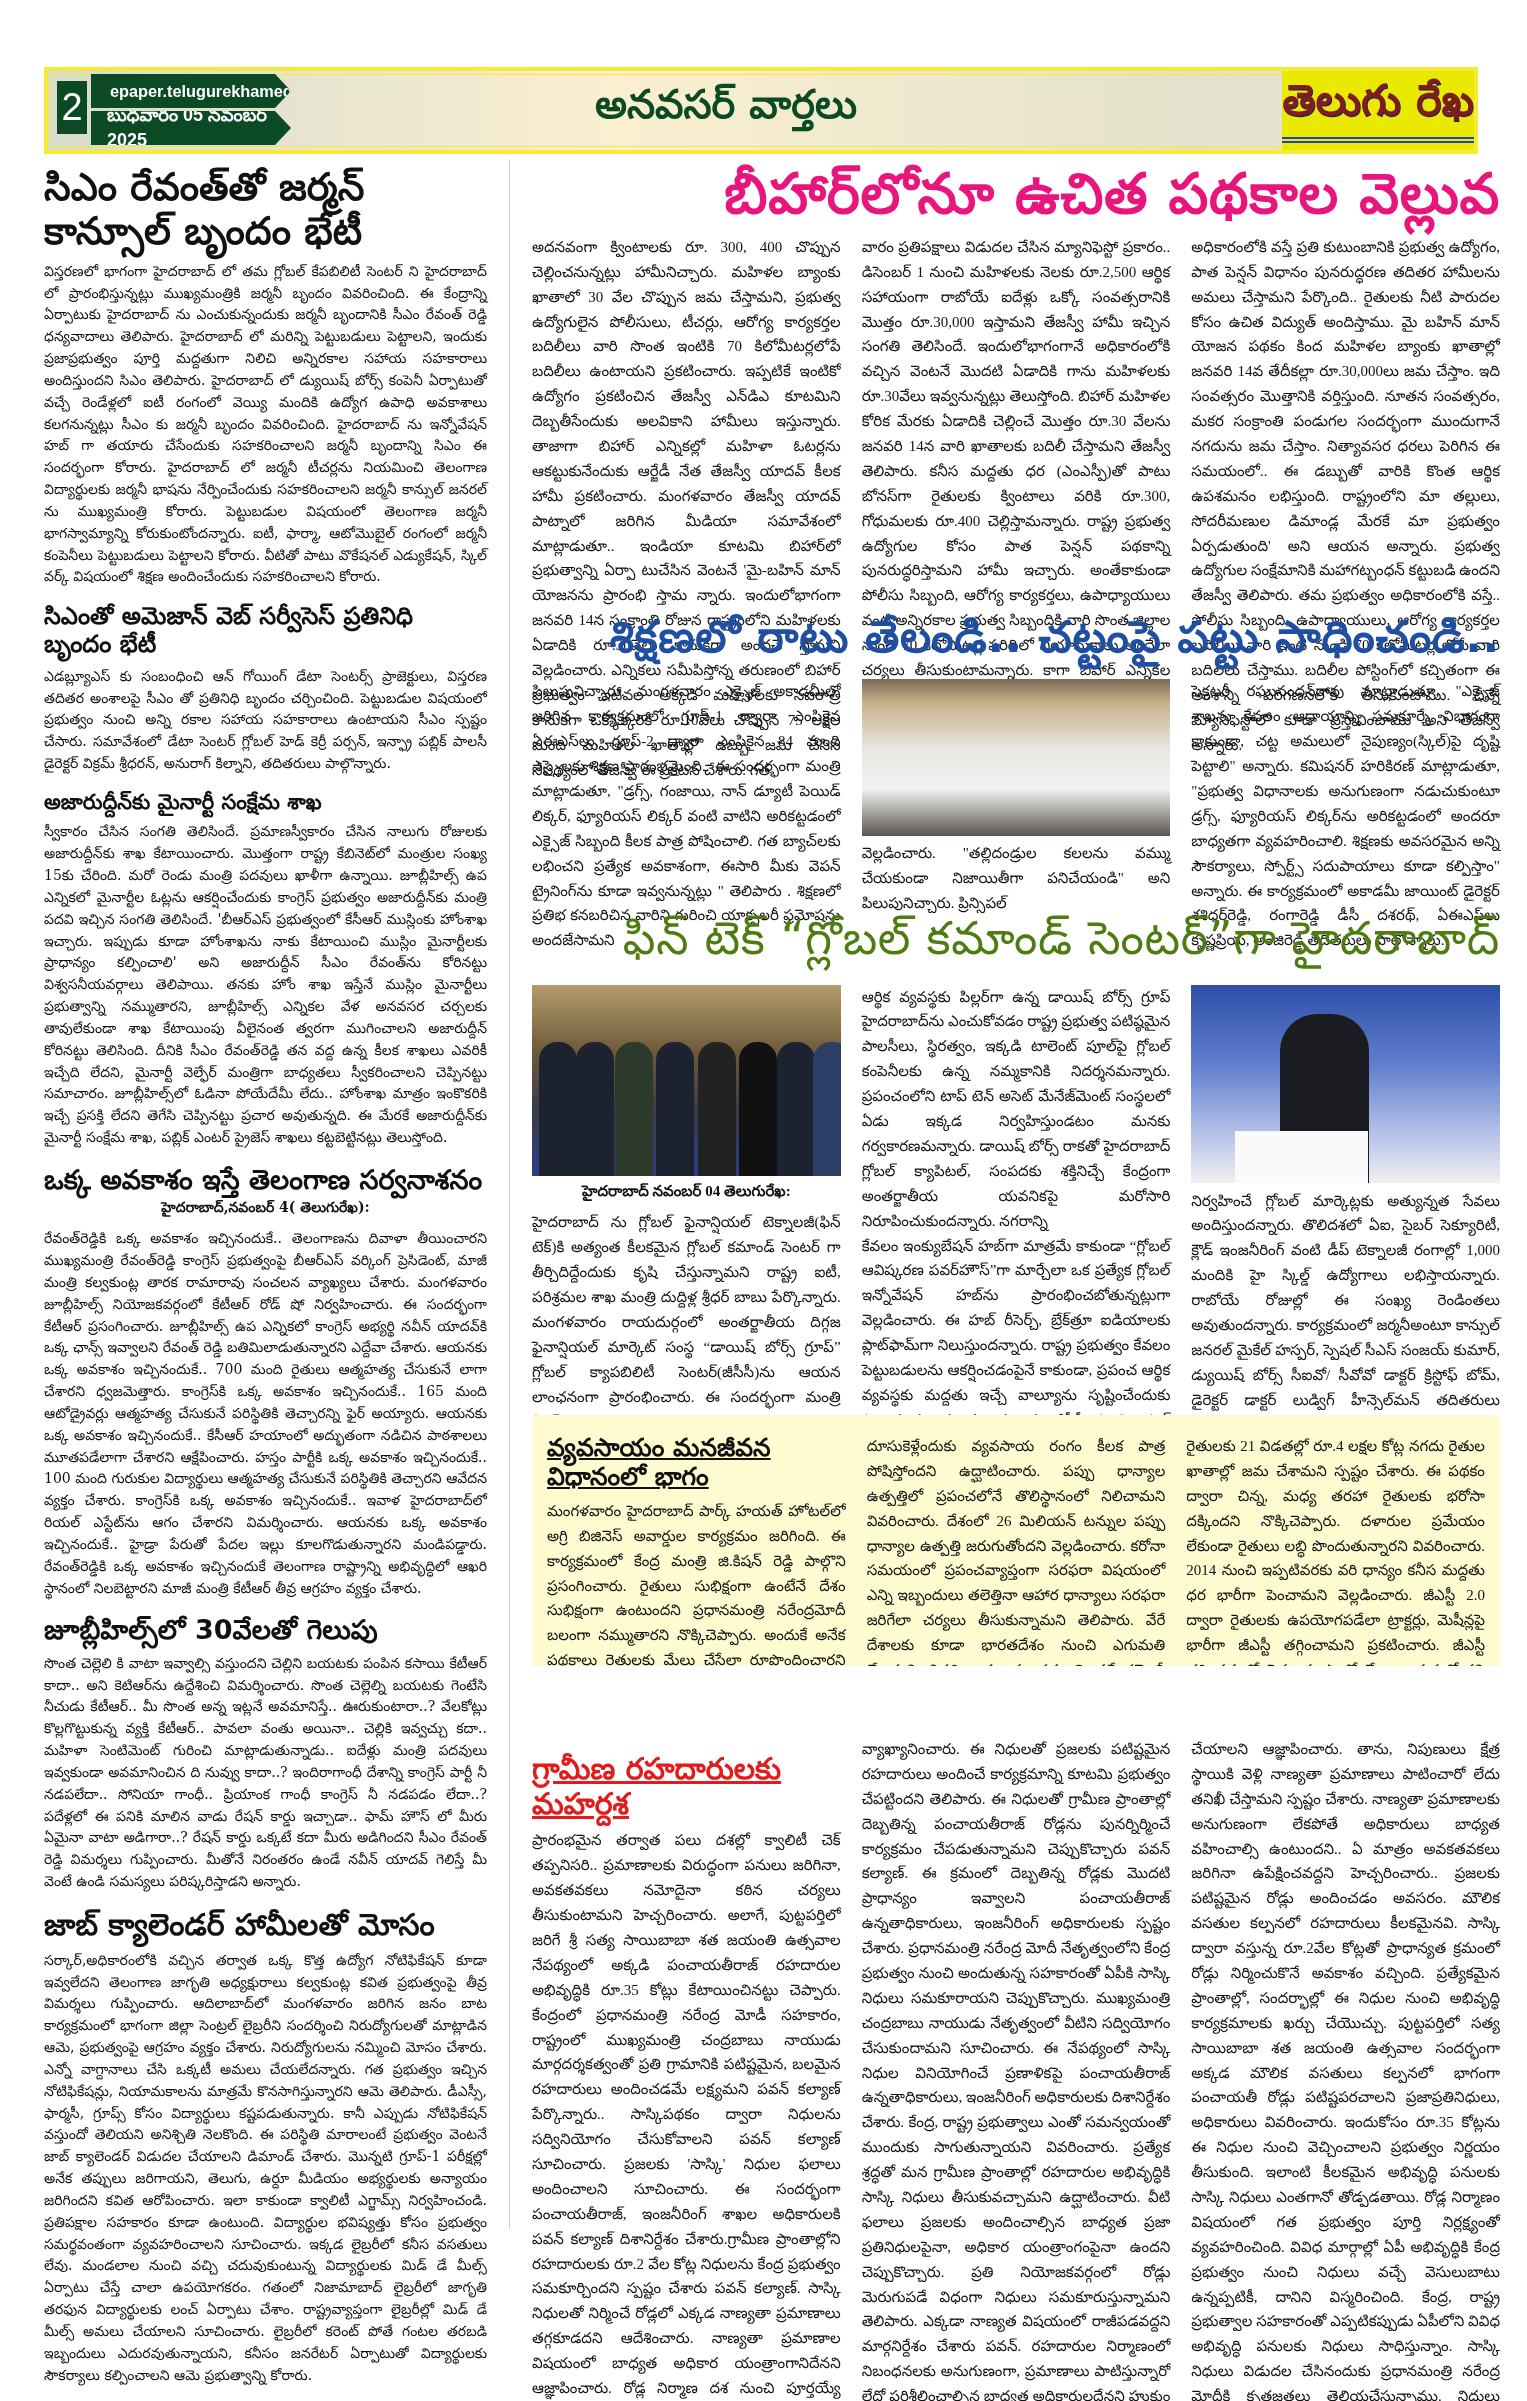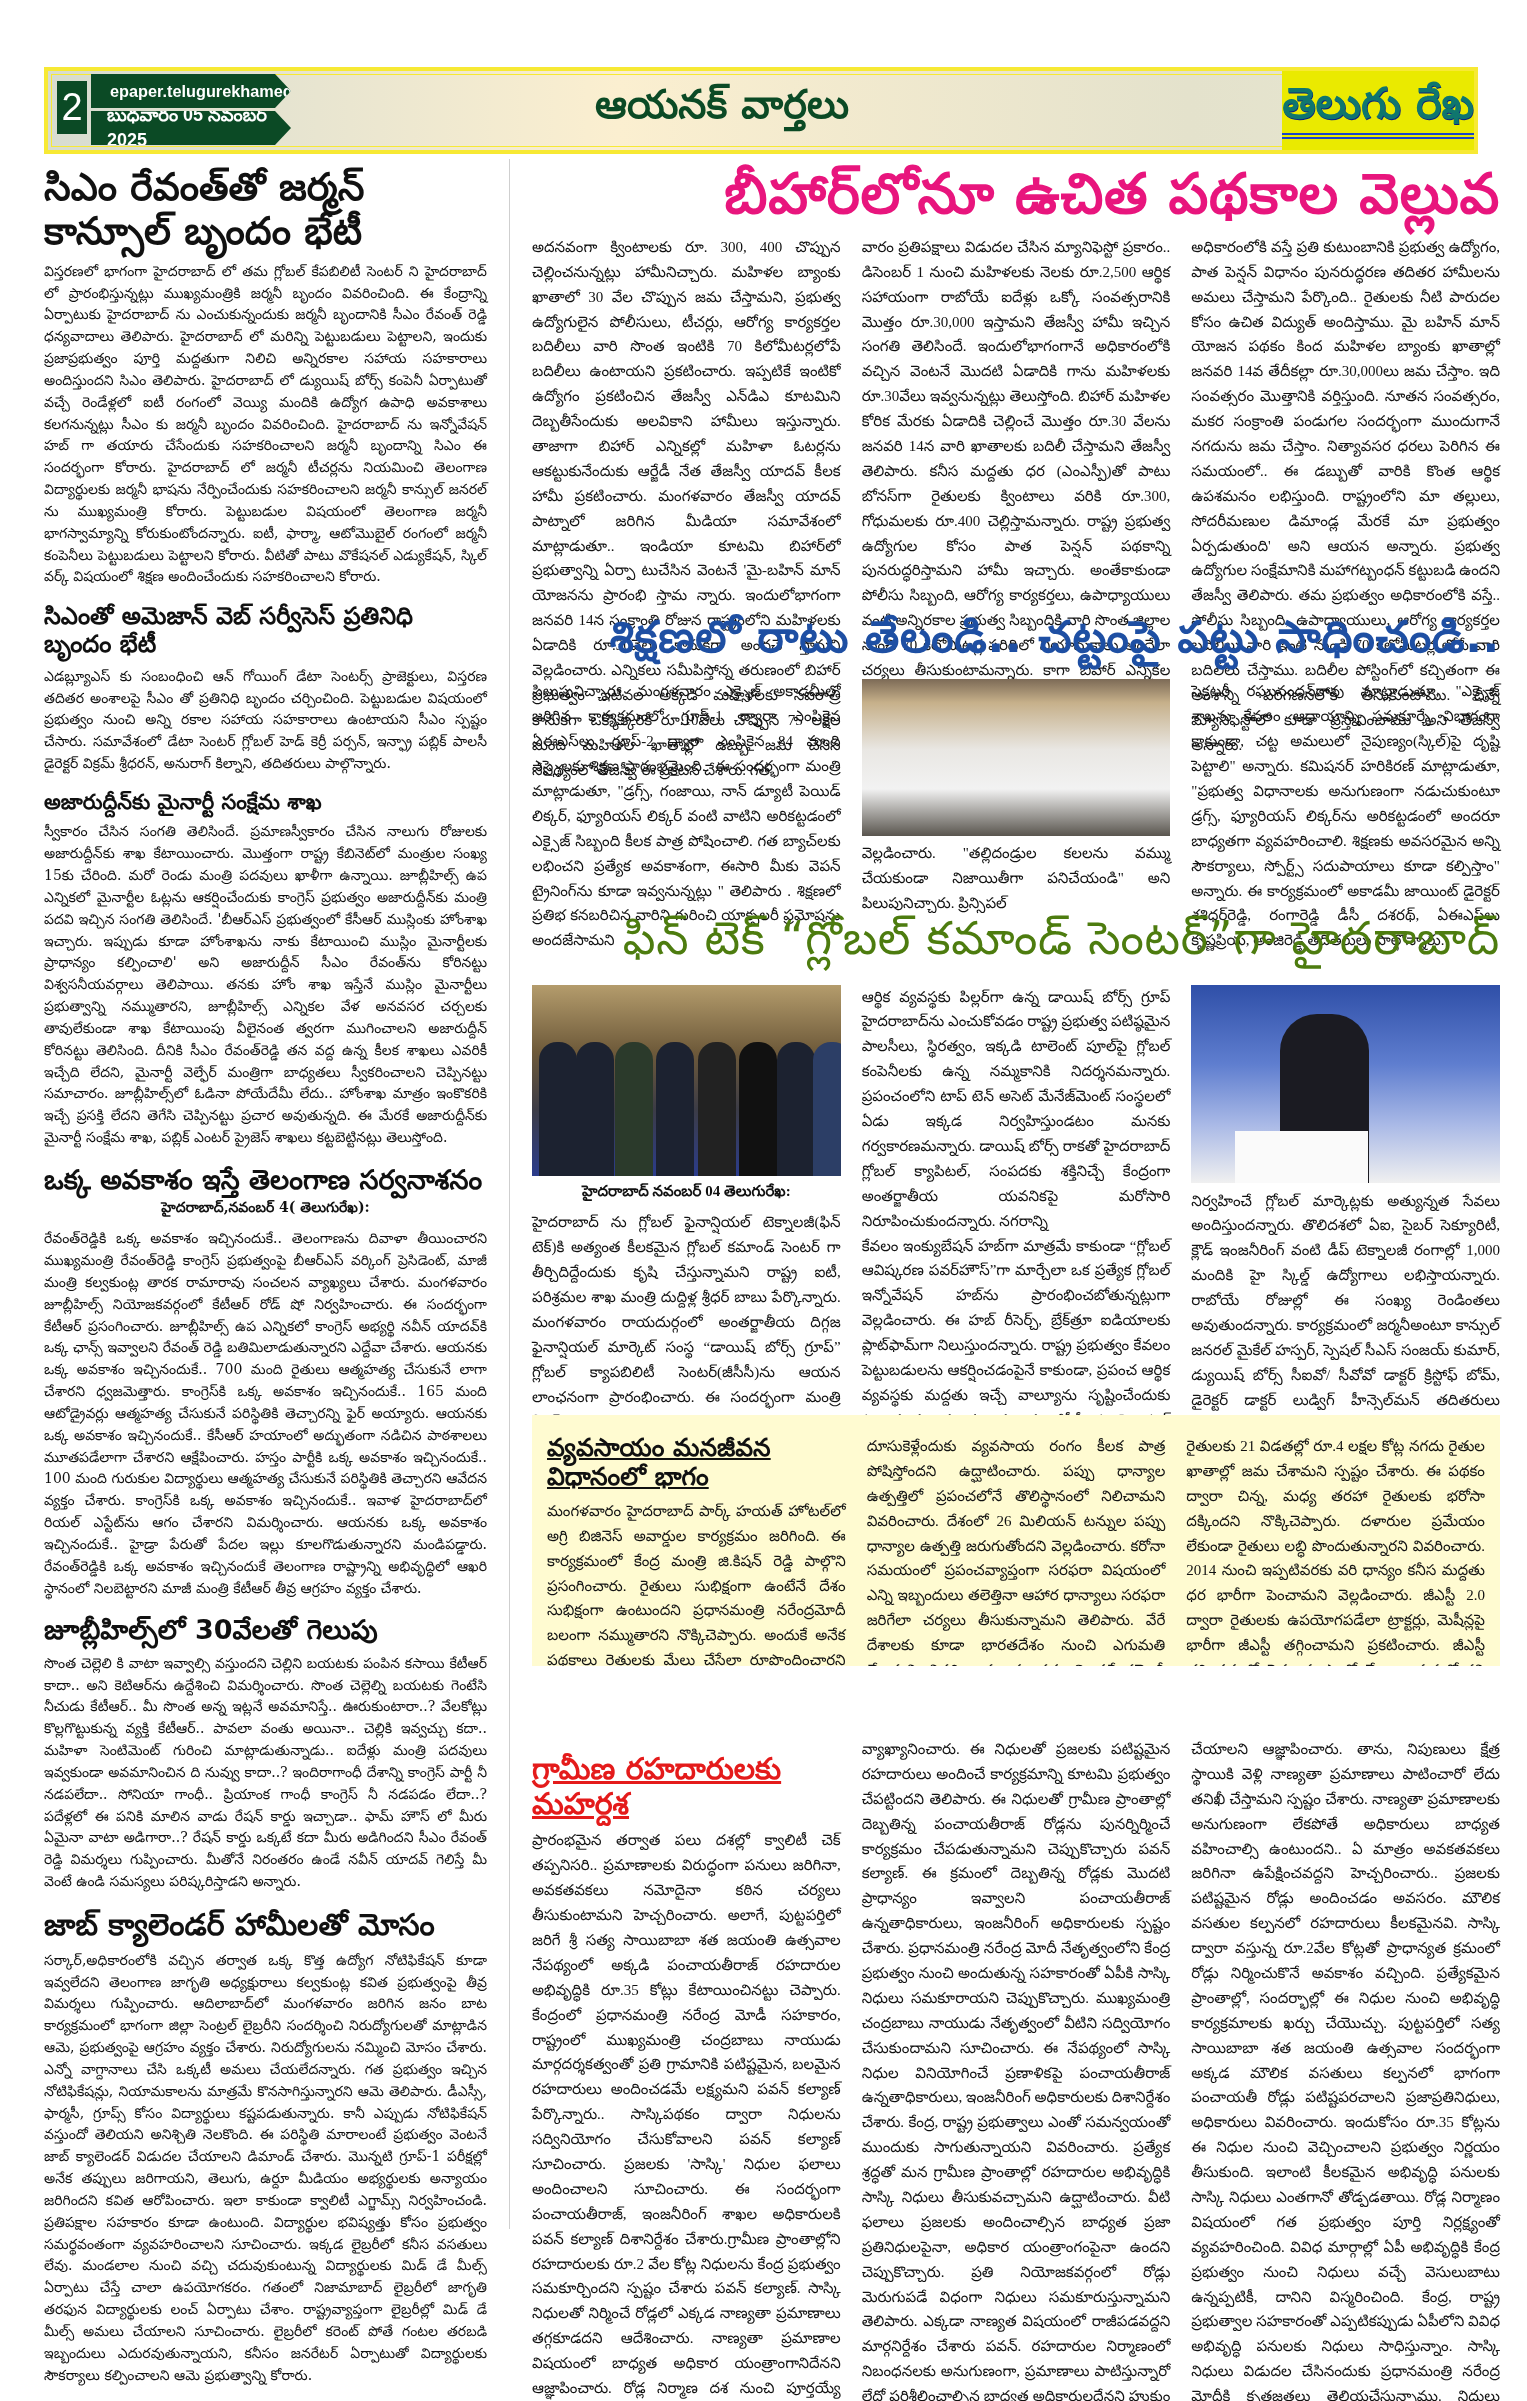--- a/index.html
+++ b/index.html
@@ -5,21 +5,21 @@
   * { box-sizing: border-box; margin: 0; padding: 0; }
   body { width: 1528px; height: 2401px; background: #ffffff; font-family: "DejaVu Sans", sans-serif; color: #111; position: relative; overflow: hidden; }
   .masthead { position: absolute; left: 44px; top: 67px; width: 1434px; height: 87px; border: 4.4px solid #f7e934; background: linear-gradient(90deg, #d7dcd0 0%, #fbefd0 40%, #e4e2cc 80%, #e6e6d0 100%); }
   .masthead-inner { position: absolute; inset: 3px; border: 1.5px solid #f7e934; }
   .page-num { position: absolute; left: 9px; top: 10.3px; width: 30px; height: 53px; background: #0b4a25; color: #fff; font-size: 38px; font-family: "Liberation Sans", sans-serif; display:flex; align-items:center; justify-content:center; }
   .arrow { position: absolute; left: 43px; height: 34px; background: #0b4a25; color: #fff; font-family: "Liberation Sans", sans-serif; font-weight: bold; display:flex; align-items:center; padding-left: 19px; clip-path: polygon(0 0, 92% 0, 100% 50%, 92% 100%, 0 100%); width: 200px; }
   .arrow.url { top: 3px; font-size: 16.3px; }
   .arrow.date { top: 40px; font-size: 18px; padding-left: 16px; }
   .section-title { position: absolute; left: 547px; top: 10.3px; font-size: 40px; font-weight: bold; color: #0b4a25; }
   .brand { position: absolute; right: 0; top: 0; bottom: 0; width: 192px; background: #eaea00; display:flex; align-items:center; justify-content:center; }
-  .brand span { font-size: 43px; font-weight: bold; color: #0f766e; border-bottom: 6px double #1a44c8; line-height: 1; padding-bottom: 8px; text-shadow: 0.7px 0.7px 0 #0a1f80; }
+  .brand span { font-size: 43px; font-weight: bold; color: #7f1d1d; border-bottom: 6px double #1a44c8; line-height: 1; padding-bottom: 15px; text-shadow: 0.7px 0.7px 0 #0a1f80; }
   .left-col { position: absolute; left: 44px; top: 166px; width: 443px; font-family: "DejaVu Serif", serif; }
   .left-col h2 { font-family: "DejaVu Sans", sans-serif; font-weight: bold; color: #111; margin: 0 0 7.4px 0; line-height: 1.15; }
   .left-col p { font-size: 14px; line-height: 1.56; text-align: justify; margin-bottom: 15px; }
   .dateline { font-size: 14px; text-align: center; font-weight: bold; margin: -3px 0 9px 0; }
   .divider-v { position: absolute; left: 509px; top: 159px; width: 0.7px; height: 2070px; background: #cfcfcf; }
   .right { position: absolute; left: 532px; width: 968px; }
   .headline { font-weight: bold; text-align: right; line-height: 1.1; letter-spacing: 0.7px; }
   .cols3 { display: grid; grid-template-columns: 1fr 1fr 1fr; column-gap: 21px; }
   .cols3 p { font-family: "Liberation Serif", serif; font-size: 15px; line-height: 1.66; text-align: justify; }
   .photo { background: linear-gradient(180deg, #b49c6c 0%, #6e5a3a 35%, #3c3c46 65%, #2b3c8c 100%); position: relative; overflow: hidden; }
@@ -31,21 +31,21 @@
   .sub-head { font-weight: bold; font-size: 25px; line-height: 1.15; text-decoration: underline; }
 </style>
 </head>
 <body>
 
 <div class="masthead">
   <div class="masthead-inner"></div>
   <div class="page-num">2</div>
   <div class="arrow url">epaper.telugurekhamedia.com</div>
   <div class="arrow date">బుధవారం 05 నవంబర్ 2025</div>
-  <div class="section-title">ఆయనక్ వార్తలు</div>
+  <div class="section-title">అనవసర్ వార్తలు</div>
   <div class="brand">
       <span>తెలుగు రేఖ</span>
     </div>
 </div>
 
 <div class="left-col">
   <article>
     <h2 style="font-size:38px">సిఎం రేవంత్‌తో జర్మన్ కాన్సూల్ బృందం భేటీ</h2>
     <p>విస్తరణలో భాగంగా హైదరాబాద్ లో తమ గ్లోబల్ కేపబిలిటీ సెంటర్ ని హైదరాబాద్ లో ప్రారంభిస్తున్నట్లు ముఖ్యమంత్రికి జర్మనీ బృందం వివరించింది. ఈ కేంద్రాన్ని ఏర్పాటుకు హైదరాబాద్ ను ఎంచుకున్నందుకు జర్మనీ బృందానికి సీఎం రేవంత్ రెడ్డి ధన్యవాదాలు తెలిపారు. హైదరాబాద్ లో మరిన్ని పెట్టుబడులు పెట్టాలని, ఇందుకు ప్రజాప్రభుత్వం పూర్తి మద్దతుగా నిలిచి అన్నిరకాల సహాయ సహకారాలు అందిస్తుందని సిఎం తెలిపారు. హైదరాబాద్ లో డ్యుయిష్ బోర్స్ కంపెనీ ఏర్పాటుతో వచ్చే రెండేళ్లలో ఐటీ రంగంలో వెయ్యి మందికి ఉద్యోగ ఉపాధి అవకాశాలు కలగనున్నట్లు సీఎం కు జర్మనీ బృందం వివరించింది. హైదరాబాద్ ను ఇన్నోవేషన్ హబ్ గా తయారు చేసేందుకు సహకరించాలని జర్మనీ బృందాన్ని సిఎం ఈ సందర్భంగా కోరారు. హైదరాబాద్ లో జర్మనీ టీచర్లను నియమించి తెలంగాణ విద్యార్థులకు జర్మనీ భాషను నేర్పించేందుకు సహకరించాలని జర్మనీ కాన్సుల్ జనరల్ ను ముఖ్యమంత్రి కోరారు. పెట్టుబడుల విషయంలో తెలంగాణ జర్మనీ భాగస్వామ్యాన్ని కోరుకుంటోందన్నారు. ఐటీ, ఫార్మా, ఆటోమొబైల్ రంగంలో జర్మనీ కంపెనీలు పెట్టుబడులు పెట్టాలని కోరారు. వీటితో పాటు వొకేషనల్ ఎడ్యుకేషన్, స్కిల్ వర్క్ విషయంలో శిక్షణ అందించేందుకు సహకరించాలని కోరారు.</p>
   </article>

